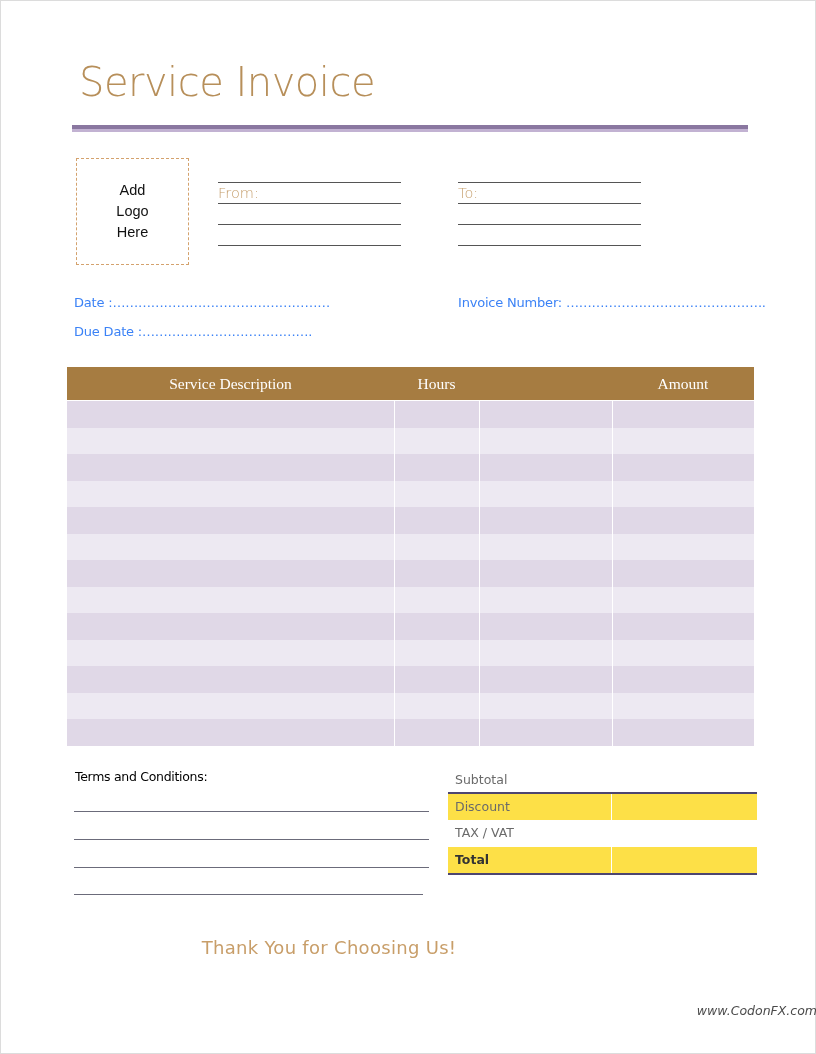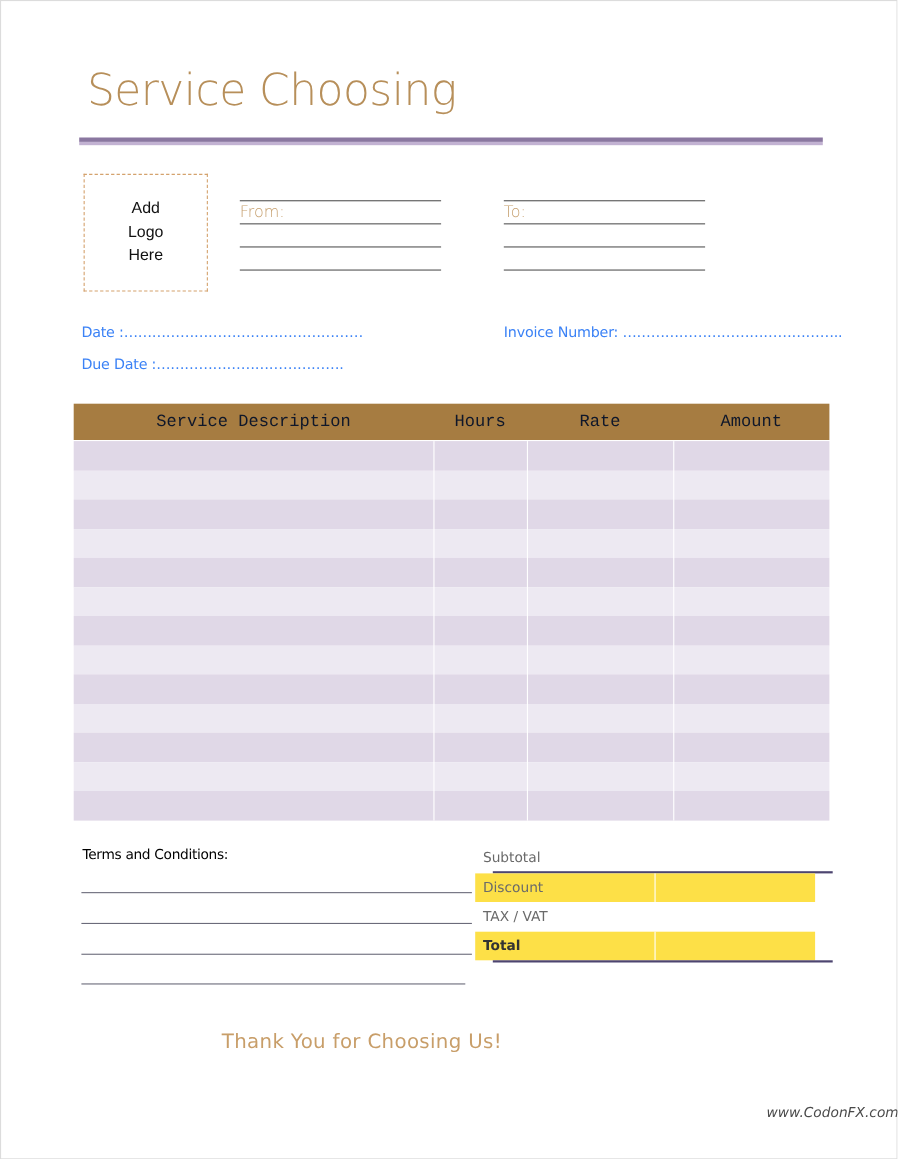--- a/index.html
+++ b/index.html
@@ -8,42 +8,42 @@
   .title { position:absolute; left:78px; top:58px; font-family:"DejaVu Sans", sans-serif; font-weight:200; font-size:40px; color:#b78f5a; letter-spacing:-0.5px; }
   .rule-top { position:absolute; left:71px; top:124px; width:676px; height:4px; background:#8a77a0; }
   .rule-bot { position:absolute; left:71px; top:128px; width:676px; height:3px; background:#c2b2d2; }
   .logo-box { position:absolute; left:75px; top:157px; width:113px; height:107px; border:1.5px dashed #d4a26d; box-sizing:border-box; display:flex; align-items:center; justify-content:center; text-align:center; }
   .logo-text { font-family:"Liberation Sans", sans-serif; font-size:14.5px; line-height:21px; color:#111; white-space:pre-line; }
   .addr-label { position:absolute; font-family:"DejaVu Sans", sans-serif; font-size:14.5px; color:#c59e6c; font-weight:300;margin-top:40px; }
   .addr-line { position:absolute; height:1px; background:#555; width:183px; }
   .meta { position:absolute; font-family:"DejaVu Sans", sans-serif; font-size:13px; color:#3b82f6; letter-spacing:-0.2px; white-space:nowrap; }
   .tbl { position:absolute; left:66px; top:366px; width:687px; }
   .thead { position:absolute; left:0; top:0; width:687px; height:33px; background:#a67c41; }
-  .th { position:absolute; top:0; height:33px; line-height:33px; color:#0f172a; font-family:Liberation Mono, monospace; font-size:15.5px; text-align:center; }
+  .th { position:absolute; top:0; height:33px; line-height:33px; color:#ffffff; font-family:Liberation Serif, serif; font-size:15.5px; text-align:center; }
   .row { position:absolute; left:0; width:687px; height:26.5px; }
   .row.dark { background:#e0d8e7; }
   .row.light { background:#ede9f2; }
   .vsep { position:absolute; top:34px; width:1.5px; height:345px; background:#ffffff; }
   .terms-label { position:absolute; left:74px; top:768px; font-family:"DejaVu Sans", sans-serif; font-size:12.5px; color:#000000; letter-spacing:-0.3px; }
   .terms-line { position:absolute; left:73px; height:1px; background:#6b6b7a; }
-  .sum-row { position:absolute; left:431px; width:309px; height:26px; }
+  .sum-row { position:absolute; left:447px; width:309px; height:26px; }
   .sum-row.shaded { background:#fde047; }
   .sum-label { position:absolute; left:7px; top:0; height:26px; line-height:26px; font-family:"DejaVu Sans", sans-serif; font-size:12.5px; color:#6a6a6a; }
   .sum-label.bold { font-weight:bold; color:#333; }
   .sum-value { position:absolute; left:163px; top:0; width:146px; height:26px; border-left:1.5px solid #fff; box-sizing:border-box; }
   .sum-border { position:absolute; left:447px; width:309px; height:1.5px; background:#4d4570; }
   .thanks { position:absolute; left:0; width:656px; top:936px; text-align:center; font-family:"DejaVu Sans", sans-serif; font-size:18px; color:#c89e69; letter-spacing:0.3px; }
   .website { position:absolute; left:0; width:816px; top:974px; text-align:right; font-family:"DejaVu Sans", sans-serif; font-style:italic; font-size:12.5px; color:#4a4a4a;margin-top:28px; }
 </style>
 </head>
 <body>
 
 <div class="page">
 
-  <div class="title">Service Choosing</div>
+  <div class="title">Service Invoice</div>
   <div class="rule-top"></div>
   <div class="rule-bot"></div>
 
   <div class="logo-box">
     <span class="logo-text">Add
 Logo
 Here</span>
   </div>
 
   <div class="addr-label" style="left:217px; top:144px;">From:</div>
@@ -65,21 +65,20 @@
     <span>Due Date :</span><span>………………………………….</span>
   </div>
   <div class="meta" style="left:457px; top:294px;">
     <span>Invoice Number:</span> <span>………………………………………..</span>
   </div>
 
   <div class="tbl">
     <div class="thead">
       <div class="th" style="left:0; width:327px;">Service Description</div>
       <div class="th" style="left:327px; width:85px;">Hours</div>
-      <div class="th" style="left:412px; width:133px;">Rate</div>
       <div class="th" style="left:545px; width:142px;">Amount</div>
     </div>
     <div class="row dark" style="top:34px;"></div>
     <div class="row light" style="top:60.5px;"></div>
     <div class="row dark" style="top:87px;"></div>
     <div class="row light" style="top:113.5px;"></div>
     <div class="row dark" style="top:140px;"></div>
     <div class="row light" style="top:166.5px;"></div>
     <div class="row dark" style="top:193px;"></div>
     <div class="row light" style="top:219.5px;"></div>

